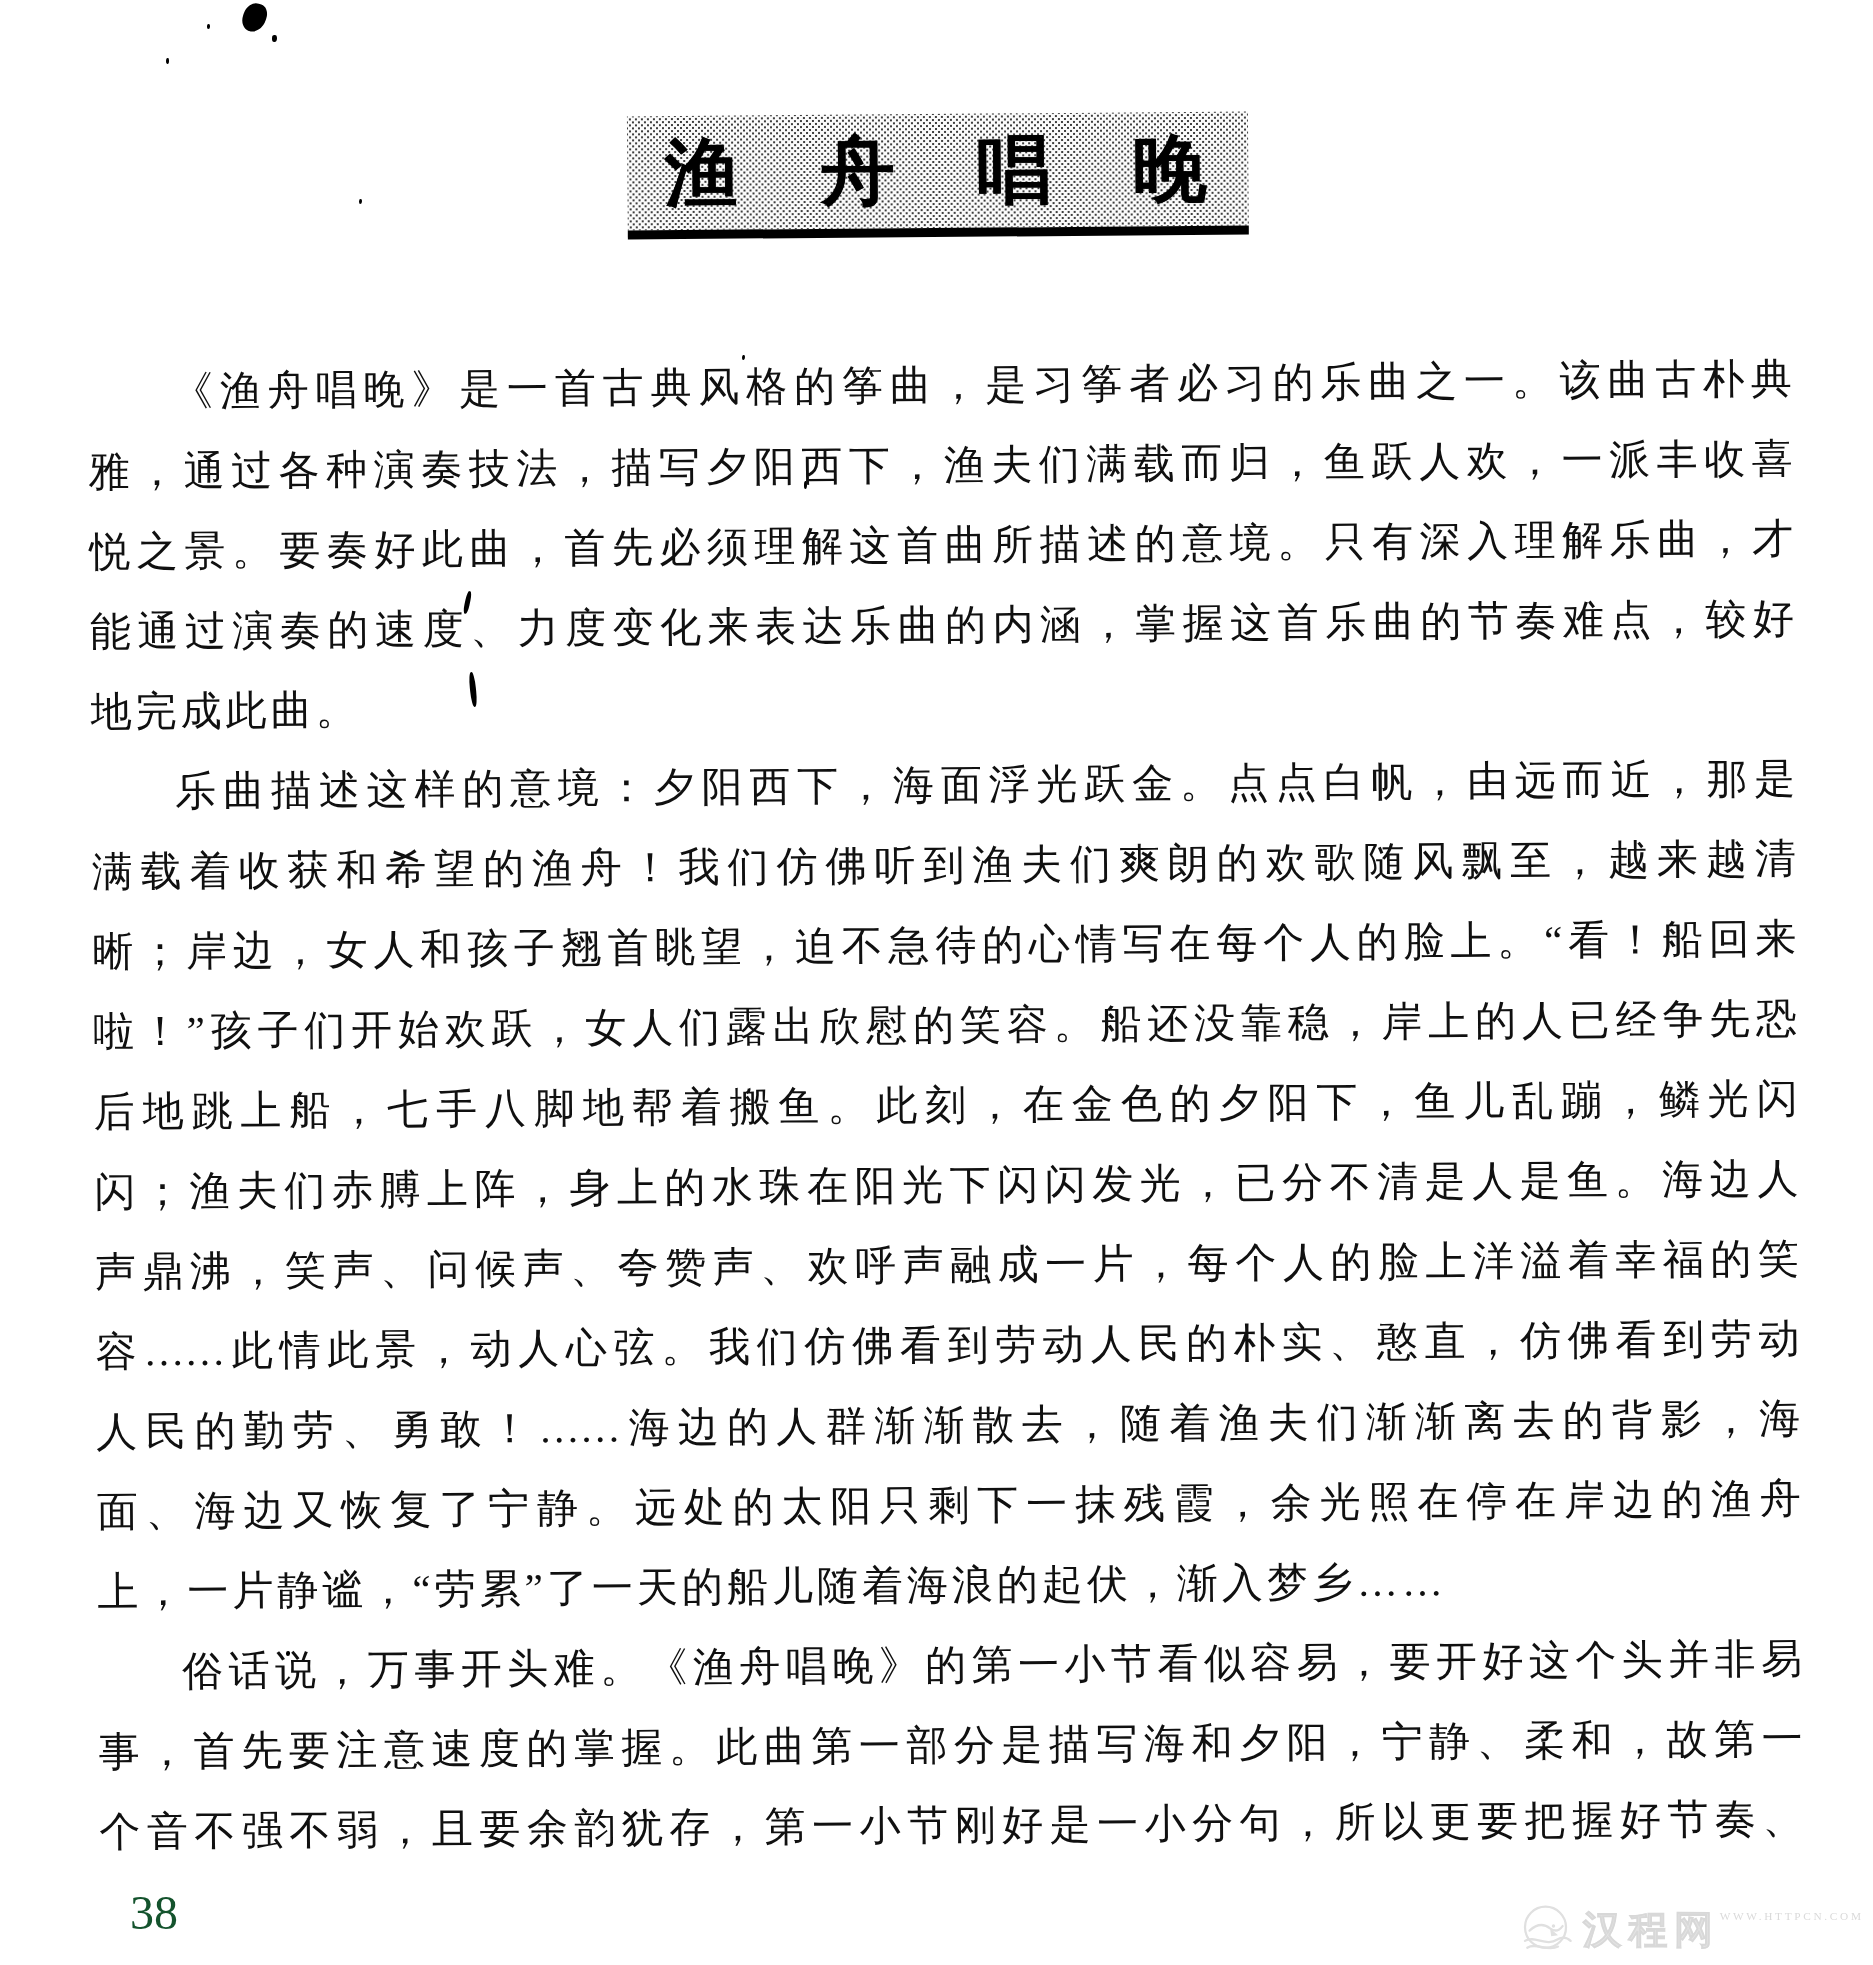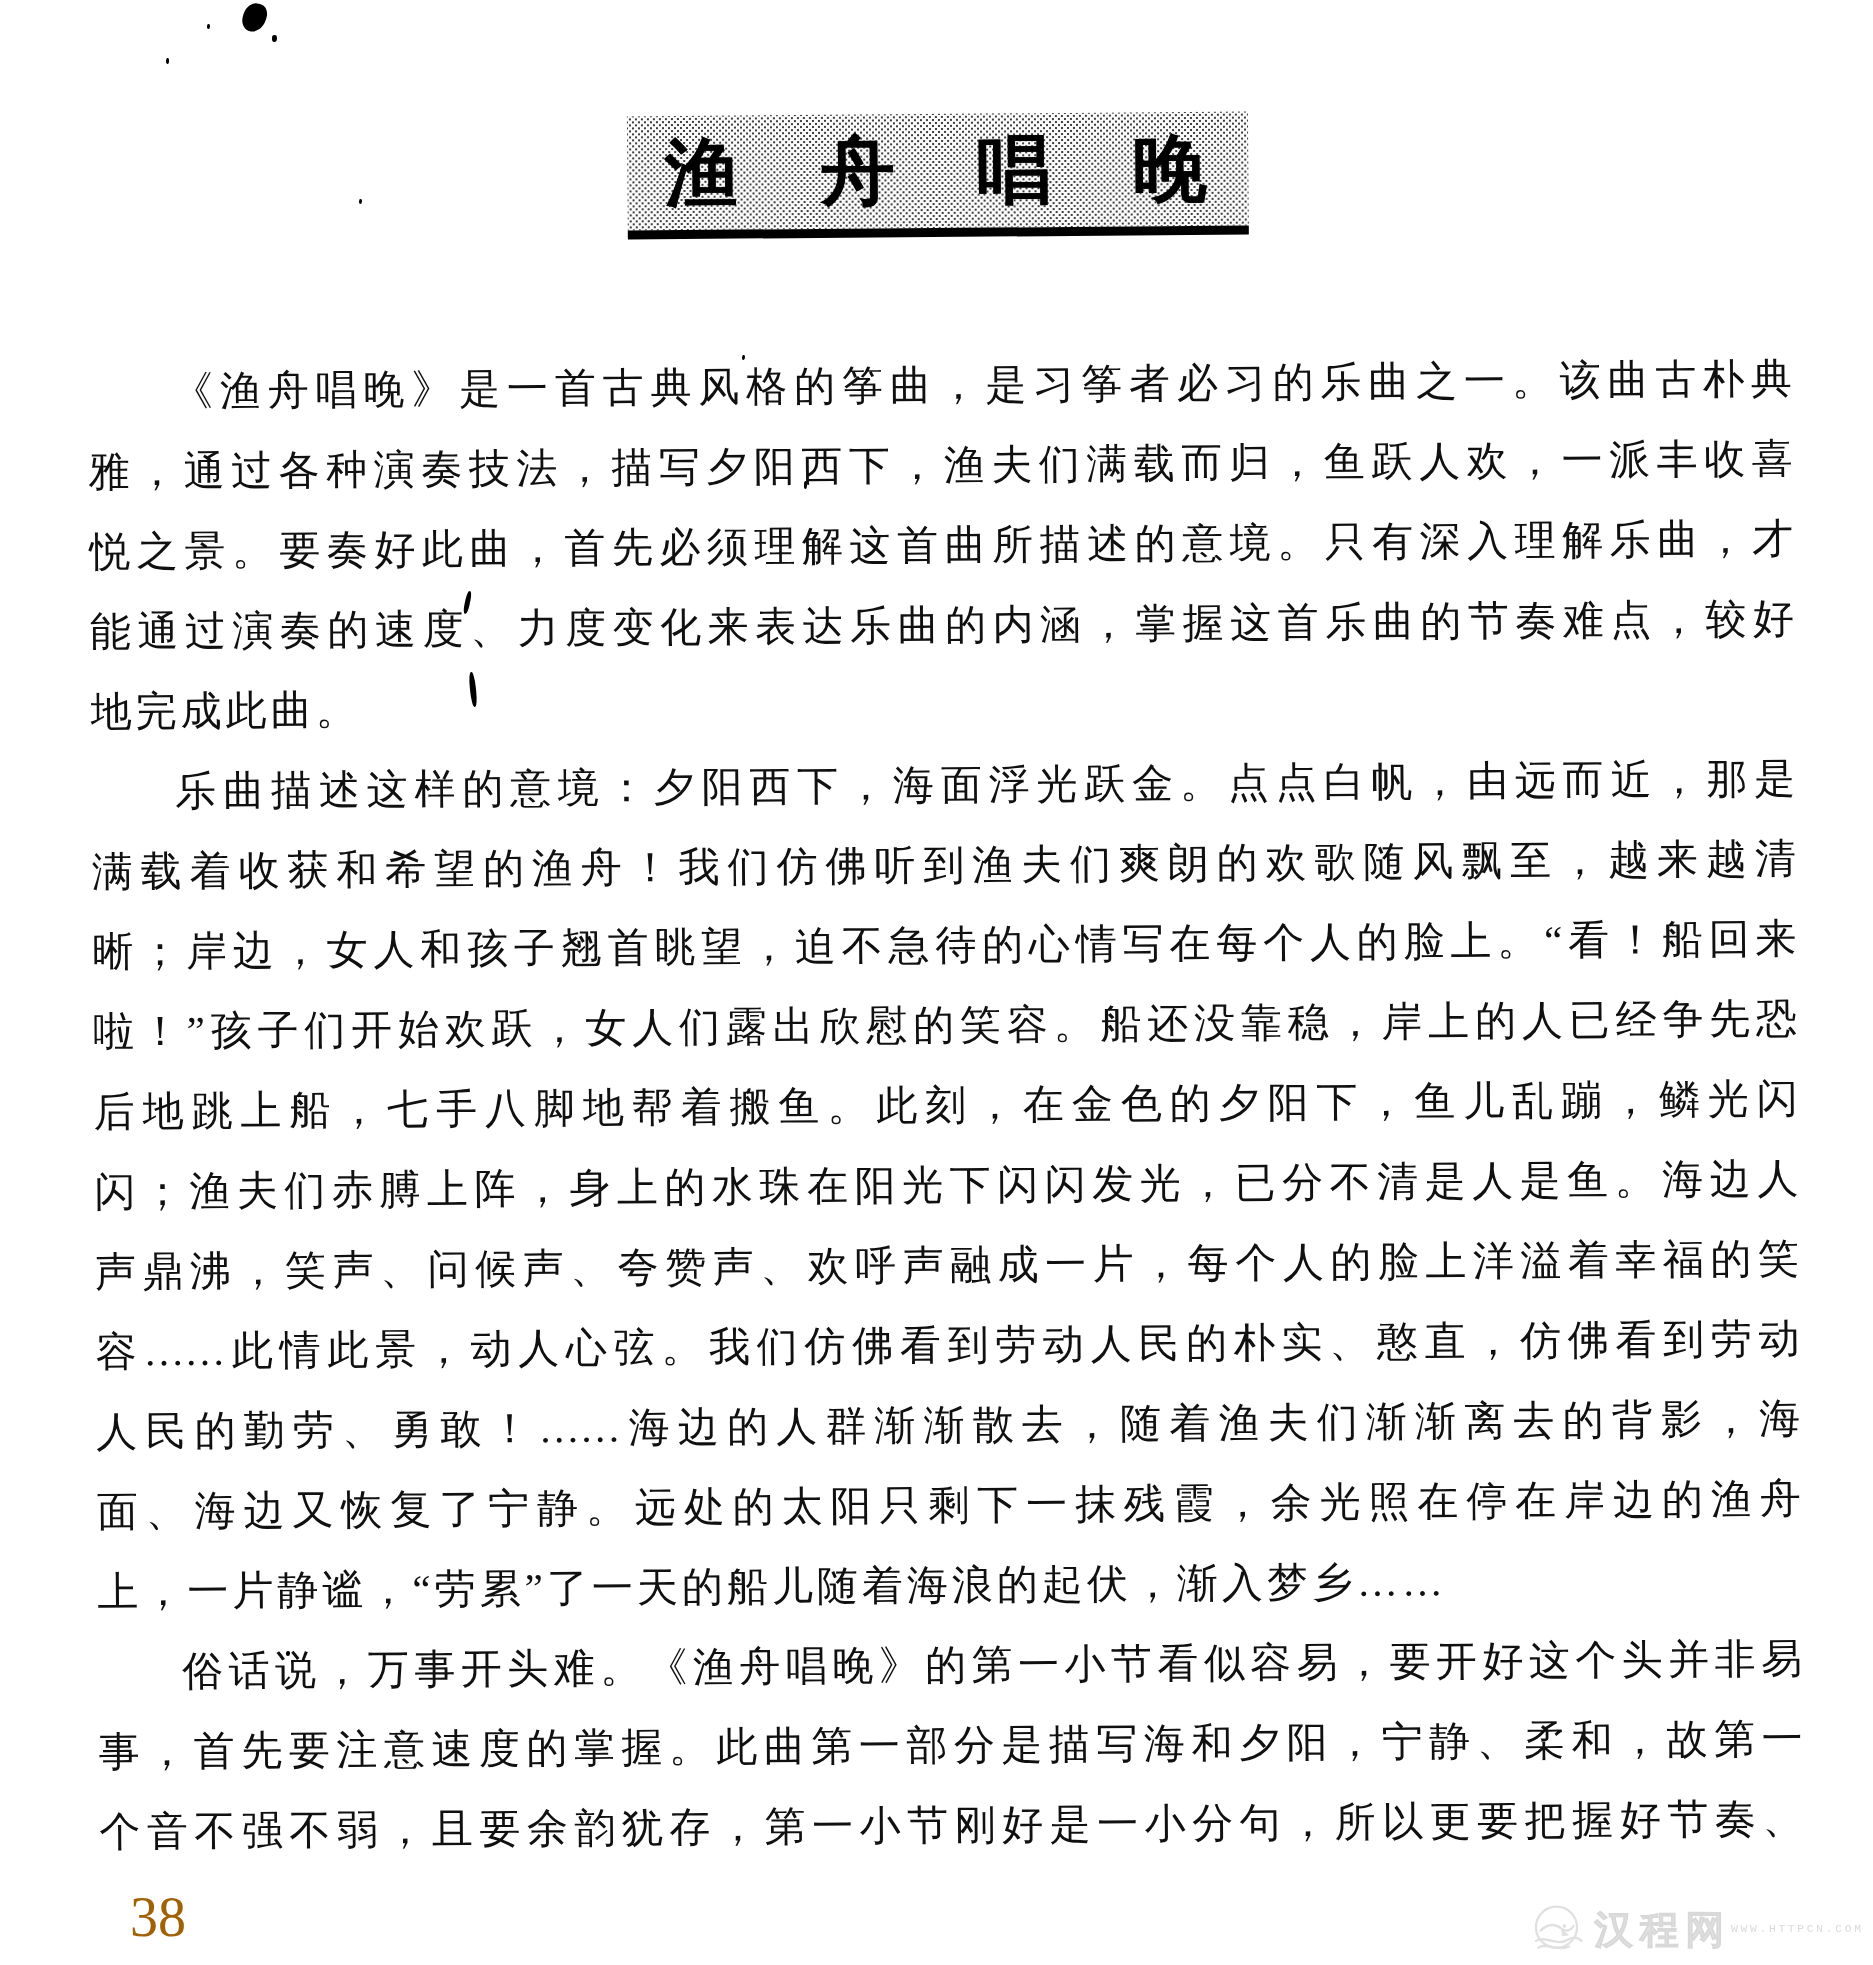--- a/index.html
+++ b/index.html
@@ -69,22 +69,22 @@
     letter-spacing: 0;
   }
   .text-line.first {
     text-indent: 2.05em;
   }
   
   .page-number {
     position: absolute;
     left: 130px;
     top: 1885px;
-    font-size: 56px;
-    color: #a16207;
+    font-size: 48px;
+    color: #14532d;
     font-family: "Liberation Serif", "DejaVu Serif", serif;
   }
   
   .watermark {
     position: absolute;
     right: 9.3px;
     bottom: 6.6px;
     display: flex;
     align-items: center;
     gap: 9.3px;
@@ -98,22 +98,22 @@
     font-weight: bold;
     line-height: 39px;
     letter-spacing: 6.6px;
     color: #e3e3e3;
     -webkit-text-stroke: 0.7px #d8d8d8;
   }
   .wm-url {
     font-size: 11.3px;
     letter-spacing: 2.7px;
     color: #dadada;
-    font-family: Liberation Mono, monospace;
-    margin-top: 13px;
+    font-family: Liberation Serif, serif;
+    margin-top: 0;
   }
   
   .speck { position: absolute; background: #000; border-radius: 50% 40% 55% 45%; }
   .speck.s1 { left: 243px; top: 2.7px;  width: 22.6px; height: 29px; transform: rotate(18deg); }
   .speck.s2 { left: 272px; top: 35px; width: 4.6px;  height: 6.6px; }
   .speck.s3 { left: 207px; top: 24px; width: 3.3px;  height: 4.6px; }
   .speck.s4 { left: 166px; top: 58px; width: 2.7px;  height: 6px; }
   .speck.s5 { left: 359px; top: 199px; width: 3.3px; height: 5.3px; }
   .speck.s6 { left: 465px; top: 591px; width: 5.3px; height: 22.6px; border-radius: 40%; transform: rotate(12deg); }
   .speck.s7 { left: 470px; top: 672px; width: 6px; height: 35px; border-radius: 45%; transform: rotate(-6deg); }

